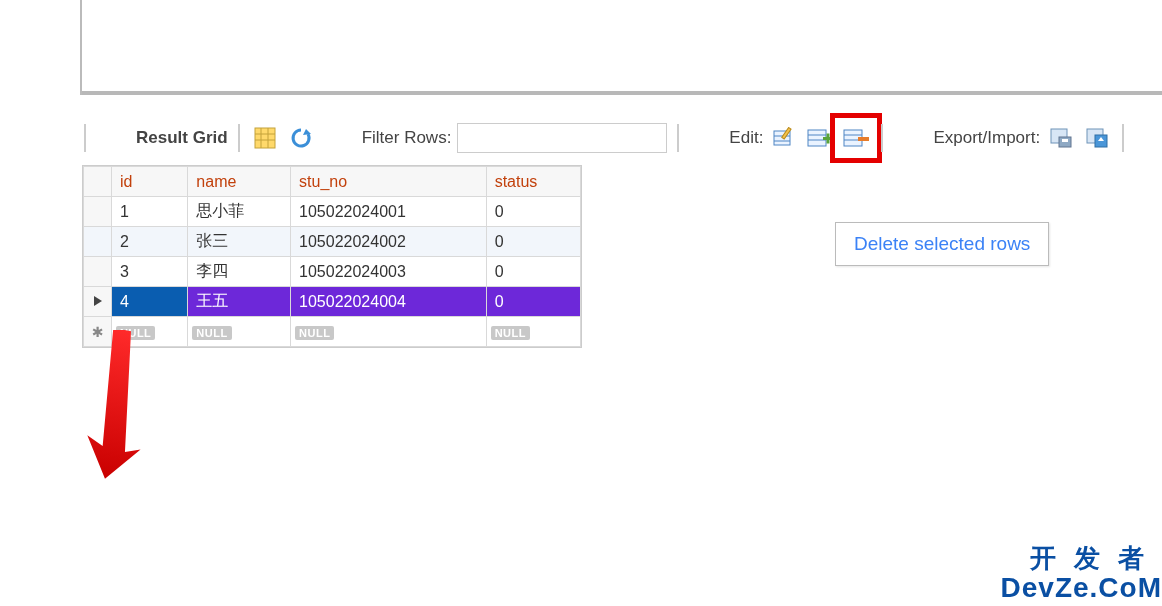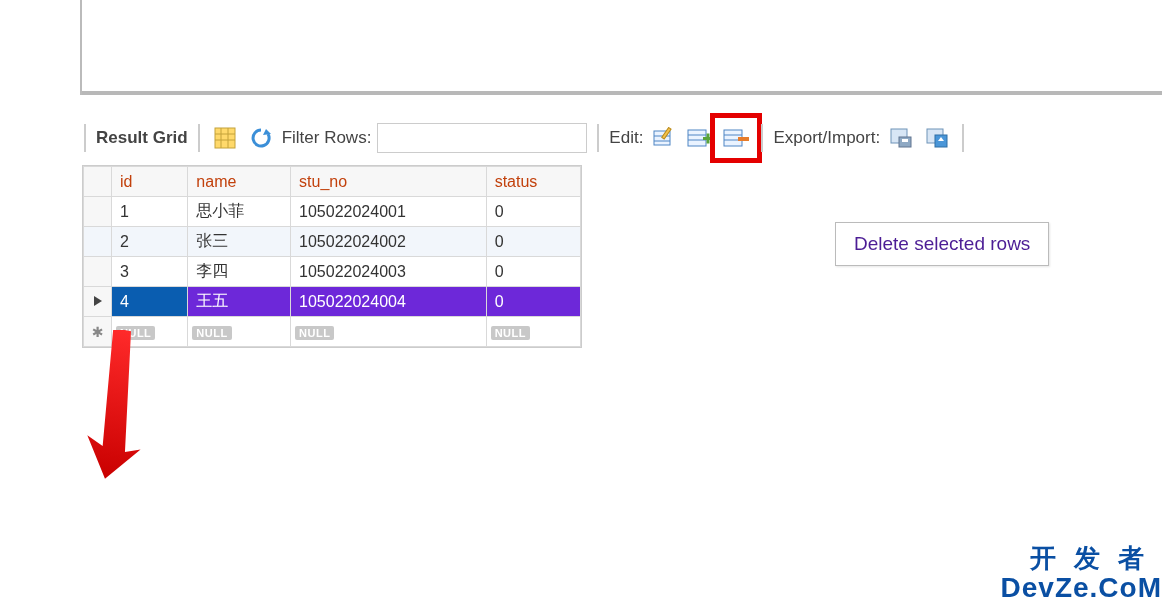--- a/index.html
+++ b/index.html
@@ -40,20 +40,21 @@
     width: 2px;
     height: 28px;
     background: #ccc;
     margin: 0 4px;
   }
   .tlabel {
     font-weight: 500;
     color: #444;
     font-size: 17px;
     white-space: nowrap;
+    margin-left: 40px;
   }
   .tlabel.bold { font-weight: 700; }
   .icon-btn {
     width: 30px;
     height: 28px;
     display: flex;
     align-items: center;
     justify-content: center;
     border: 1px solid transparent;
     cursor: pointer;
@@ -117,21 +118,21 @@
     background: #0a5db0 !important;
   }
   .tooltip {
     position: absolute;
     left: 835px;
     top: 222px;
     border: 1px solid #bbb;
     background: #fff;
     padding: 10px 18px;
     font-size: 19px;
-    color: #4c1d95;
+    color: #3b82f6;
     box-shadow: 1px 1px 2px rgba(0,0,0,0.1);
   }
   .arrow {
     position: absolute;
     left: 78px;
     top: 330px;
     pointer-events: none;
   }
   .watermark {
     position: absolute;

